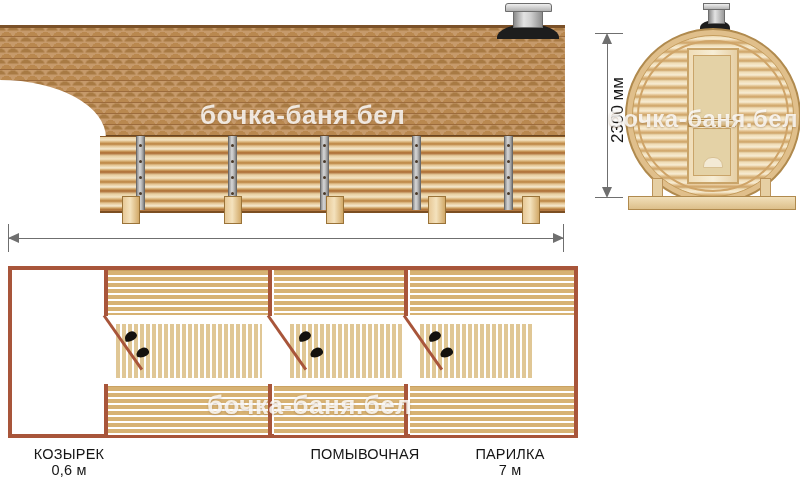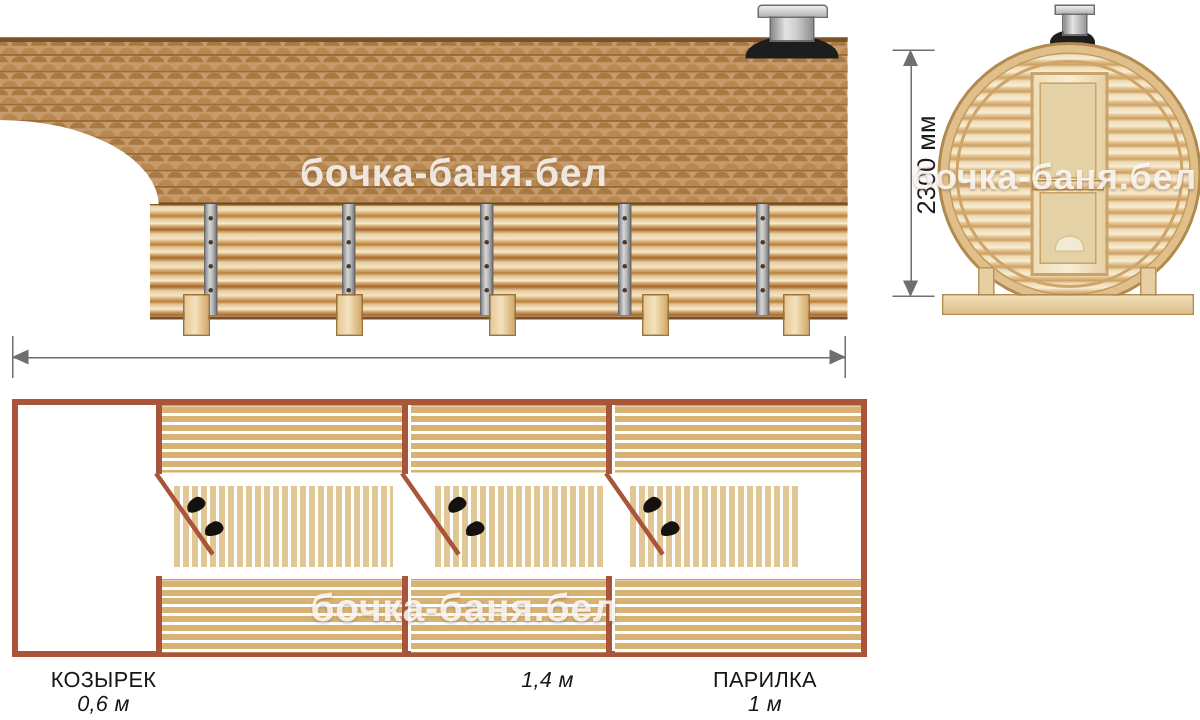--- a/index.html
+++ b/index.html
@@ -136,21 +136,21 @@
   .door-leaf{position:absolute;height:3px;background:#a8553a;
         transform-origin:left center;}
 
   .footprint{position:absolute;width:13px;height:9px;background:#14110e;
         border-radius:60% 40% 45% 55%/70% 60% 40% 35%;}
 
   
   #captions{left:0;top:446px;width:580px;height:34px;}
   .caption{position:absolute;text-align:center;font-size:14.5px;color:#161616;
         line-height:16px;letter-spacing:.2px;}
-  .caption .val{display:block;font-style:italic;}
+  .caption .val{display:block;}
 
   
   .watermark{position:absolute;color:rgba(255,255,255,.82);
         font-size:26px;font-weight:700;letter-spacing:.5px;
         text-shadow:0 1px 2px rgba(120,80,40,.35);white-space:nowrap;
         pointer-events:none;}
 </style>
 </head>
 <body>
 
@@ -278,19 +278,19 @@
 
   <div class="watermark" style="left:195px;top:120px;">бочка-баня.бел</div>
 </div>
 
 <div class="abs" id="captions">
   <div class="caption" style="left:0;top:0;width:138px">
     <span>КОЗЫРЕК</span>
     <span class="val">0,6 м</span>
   </div>
   <div class="caption" style="left:285px;top:0;width:160px">
-    <span class="val">1,4 м</span>
+    <span>ПОМЫВОЧНАЯ</span>
   </div>
   <div class="caption" style="left:440px;top:0;width:140px">
     <span>ПАРИЛКА</span>
-    <span class="val">1 м</span>
+    <span class="val">7 м</span>
   </div>
 </div>
 
 </body></html>

